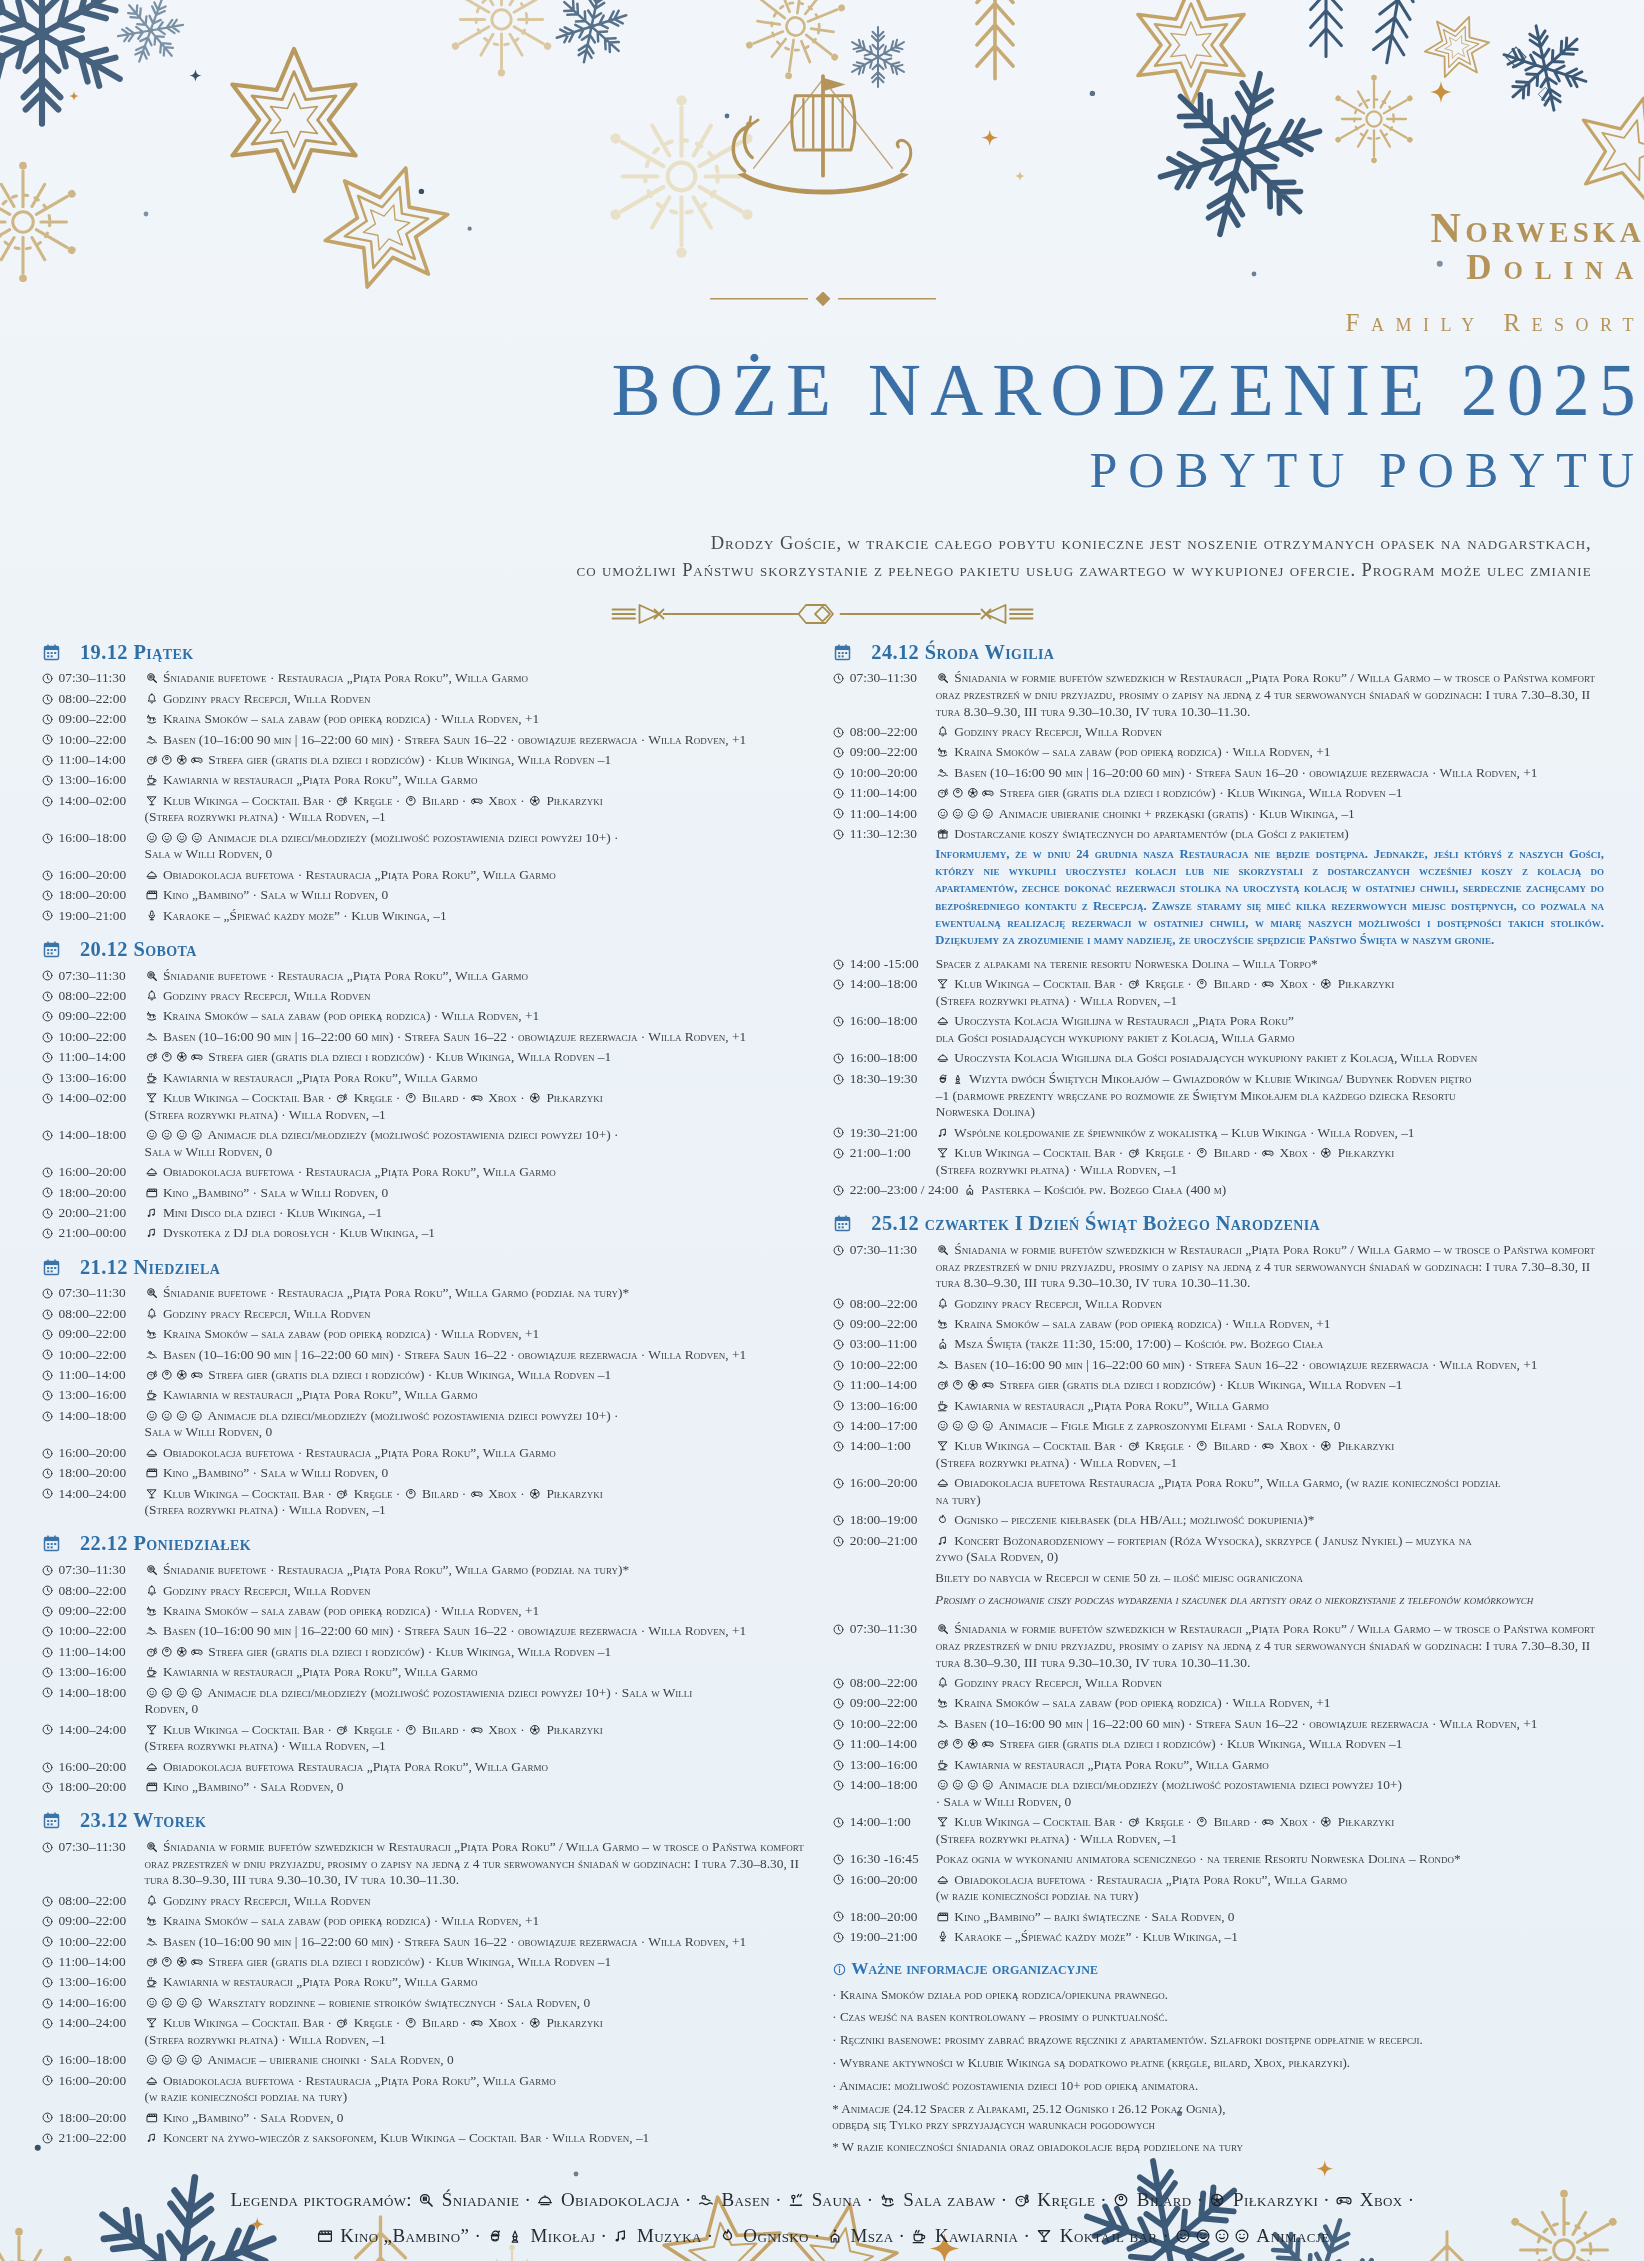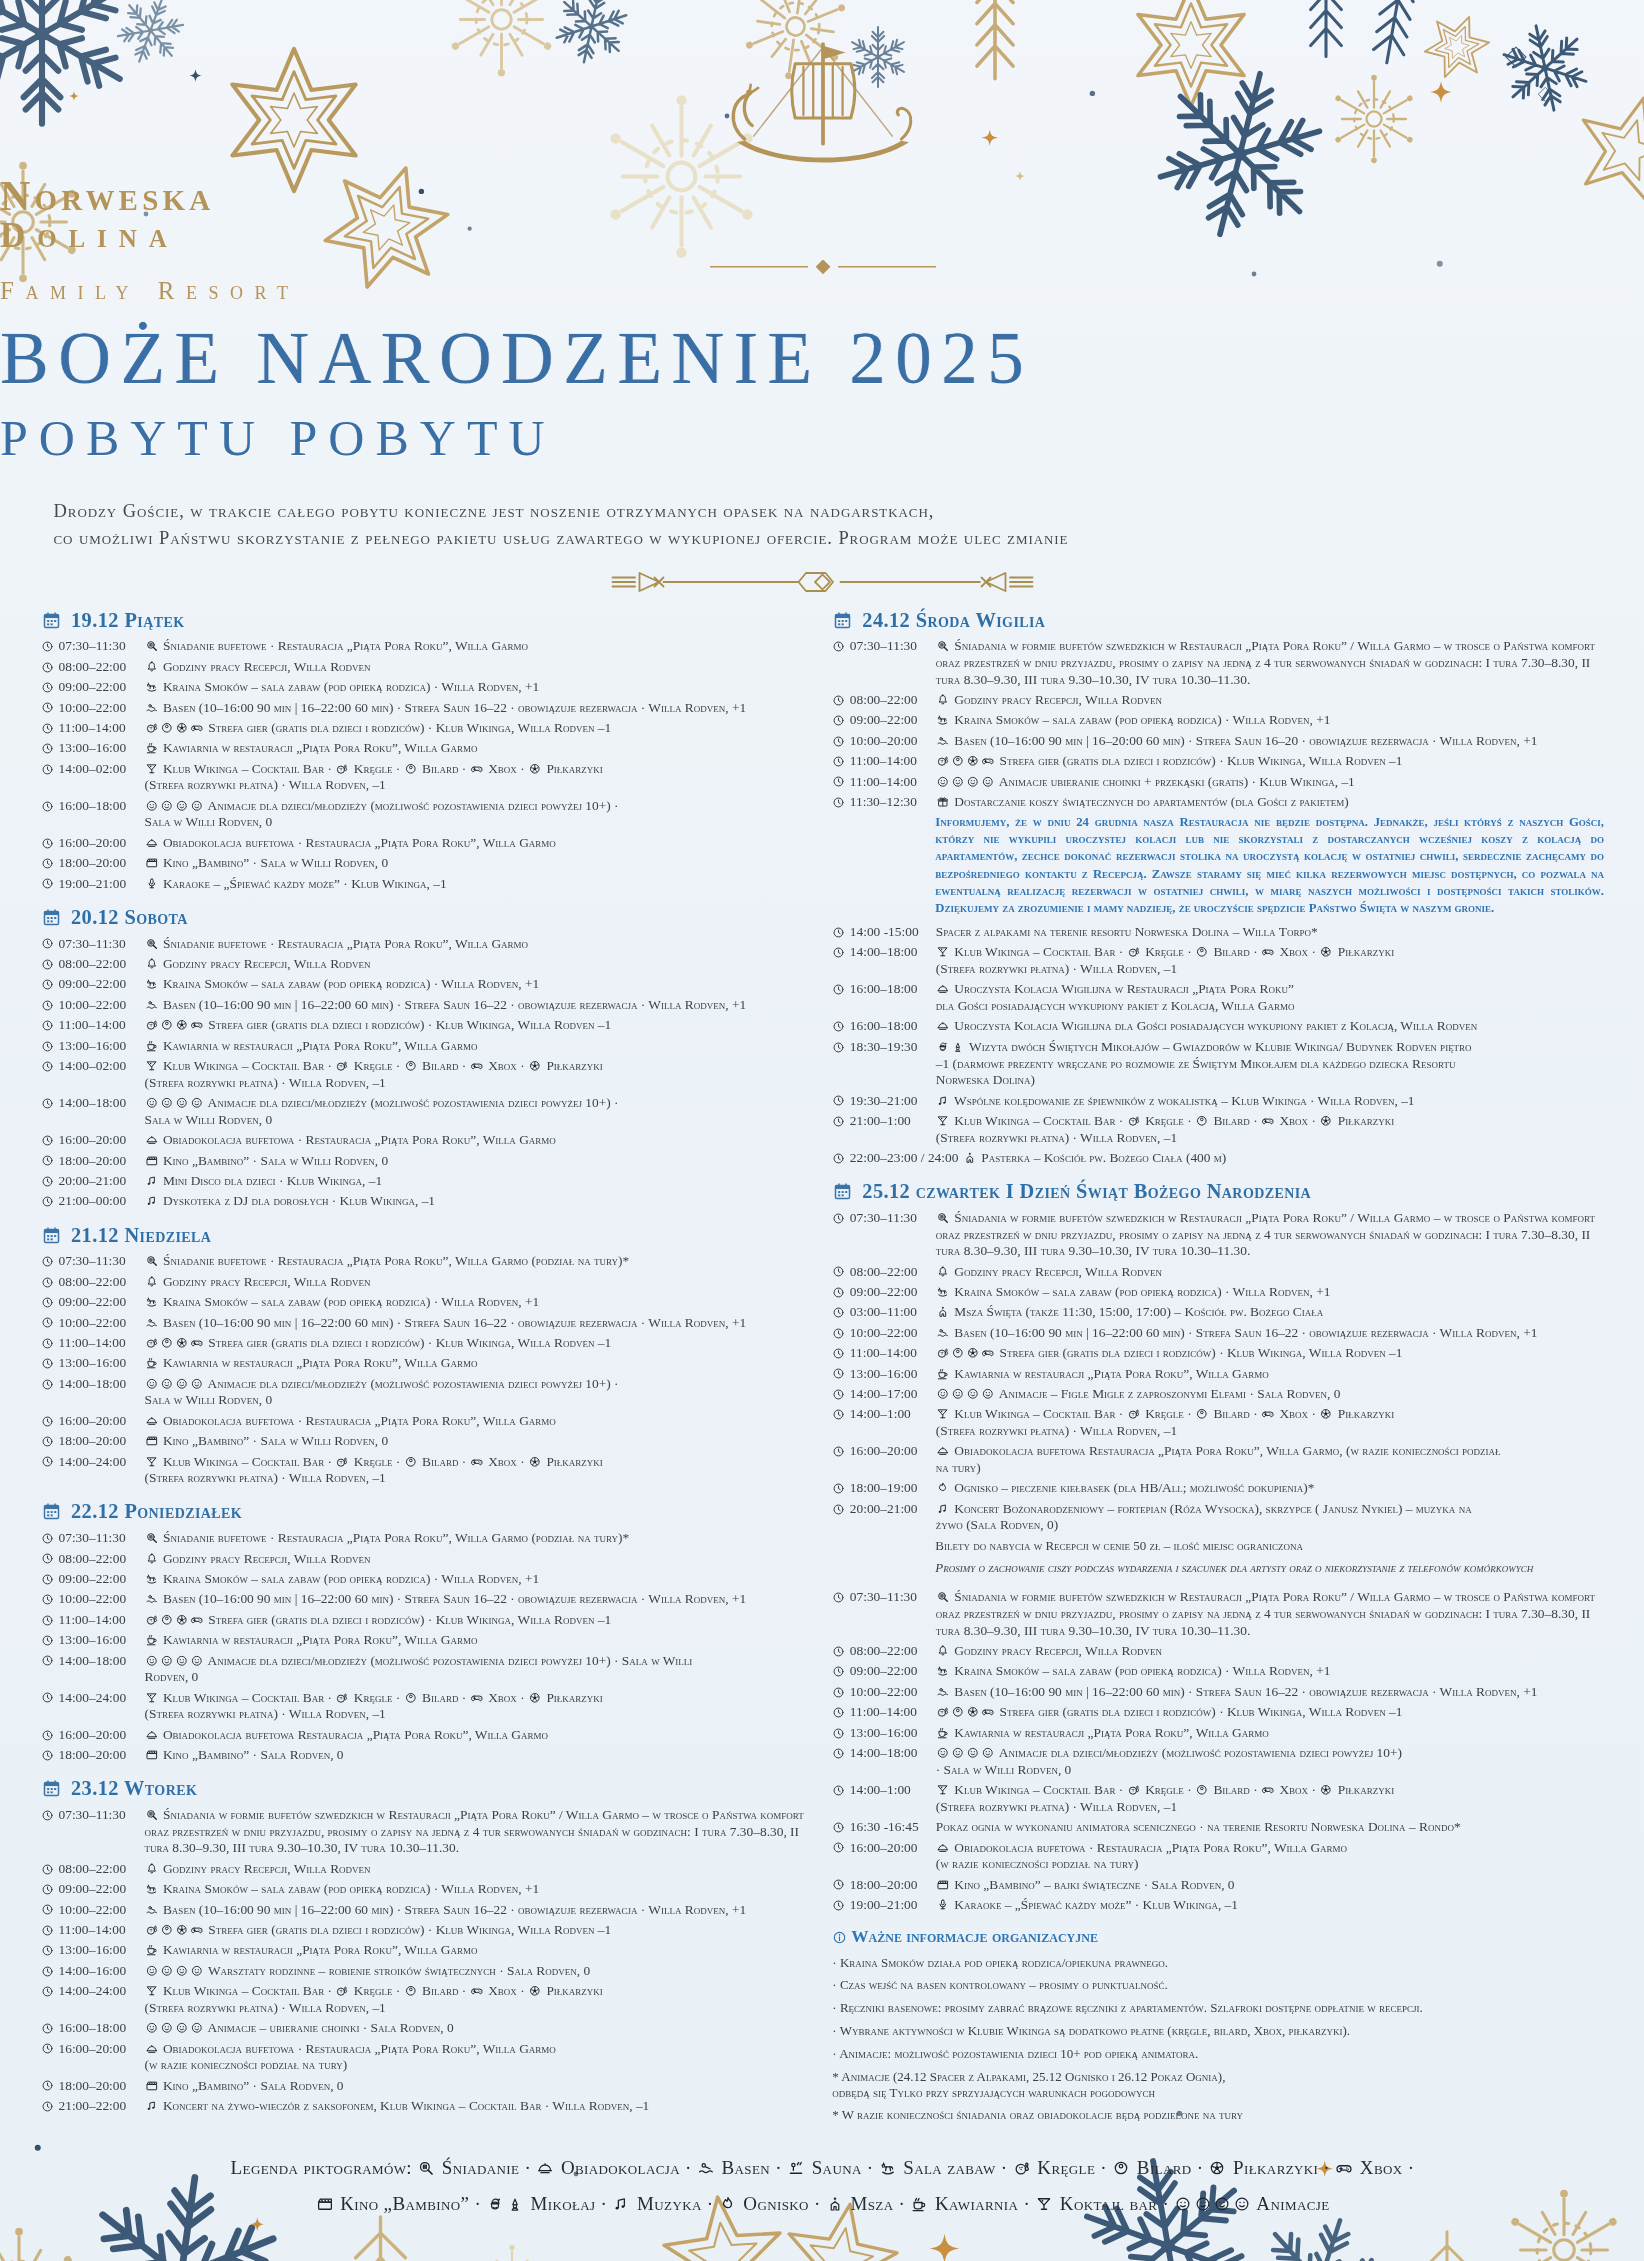--- a/index.html
+++ b/index.html
@@ -3,37 +3,37 @@
 <meta charset="utf-8">
 <style>
   html,body{margin:0;padding:0;}
   body{width:1645px;height:2261px;font-family:"Liberation Serif",serif;}
   .page{position:relative;width:1645px;height:2261px;overflow:hidden;
         background:linear-gradient(180deg,#f2f6fa 0%,#ecf2f7 40%,#eaf1f6 100%);color:#3a4149;}
   .layer{position:absolute;inset:0;pointer-events:none;}
   .deco{position:absolute;}
   .content{position:relative;z-index:2;}
   
-  header{text-align:left;padding-top:32px;}
+  header{text-align:right;padding-top:64px;}
   .logo{display:block;margin:0 auto;}
   .brand1{font-size:42px;color:#b5945a;letter-spacing:.10em;font-variant:small-caps;margin-top:-19.6px;font-weight:700;}
   .brand2{font-size:35px;color:#b5945a;letter-spacing:.34em;font-variant:small-caps;margin-top:-4.5px;font-weight:700;}
   .brand-rule{margin:4.5px auto 1.5px;}
   .tagline{font-size:25px;color:#b5945a;letter-spacing:.46em;margin-top:3px;font-variant:small-caps;}
   h1{font-size:73px;font-weight:400;color:#3a6fa6;letter-spacing:.13em;margin:12px 0 0;font-variant:small-caps;
      text-shadow:0 0.8px 0 #ffffff,0 0 0.8px #2c5d8f;}
   h2{font-size:50px;font-weight:400;color:#3a6fa6;letter-spacing:.22em;margin:7.5px 0 0;font-variant:small-caps;
      text-shadow:0 0.8px 0 #ffffff;}
   .intro{font-size:18.5px;line-height:1.5;letter-spacing:.05em;max-width:1538px;margin:31px auto 0;
          white-space:pre-line;font-variant:small-caps;color:#43494f;}
   .divider{display:block;margin:13.6px auto 4.5px;}
   
   .cols{display:grid;grid-template-columns:1fr 1fr;column-gap:19.6px;padding:0 41px;}
   .day{margin-bottom:13.6px;}
-  .day h3{display:flex;align-items:center;gap:9px;font-size:20.4px;color:#2f6fa7;margin:7.5px 0 6.8px;
+  .day h3{display:flex;align-items:center;gap:18px;font-size:20.4px;color:#2f6fa7;margin:7.5px 0 6.8px;
           font-variant:small-caps;font-weight:700;letter-spacing:.02em;}
   .cal{width:21px;height:21px;color:#3a74a8;flex:0 0 auto;}
   .item{display:flex;align-items:flex-start;font-size:13.4px;line-height:1.24;margin:0 0 3.8px;}
   .time{flex:0 0 auto;min-width:99px;display:inline-flex;gap:4.5px;align-items:center;white-space:nowrap;
         padding-right:4.5px;font-variant:small-caps;}
   .clk{width:13px;height:13px;color:#272c33;flex:0 0 auto;}
   .body{flex:1;white-space:pre-line;font-variant:small-caps;}
   .pic{width:13.6px;height:13.6px;vertical-align:-2.6px;margin:0 1.5px 0 0;color:#1f242b;display:inline-block;}
   .notice{margin:1.5px 0 7.5px 103px;color:#2e74b6;font-weight:700;text-align:justify;font-size:12.7px;
           line-height:1.34;font-variant:small-caps;}

